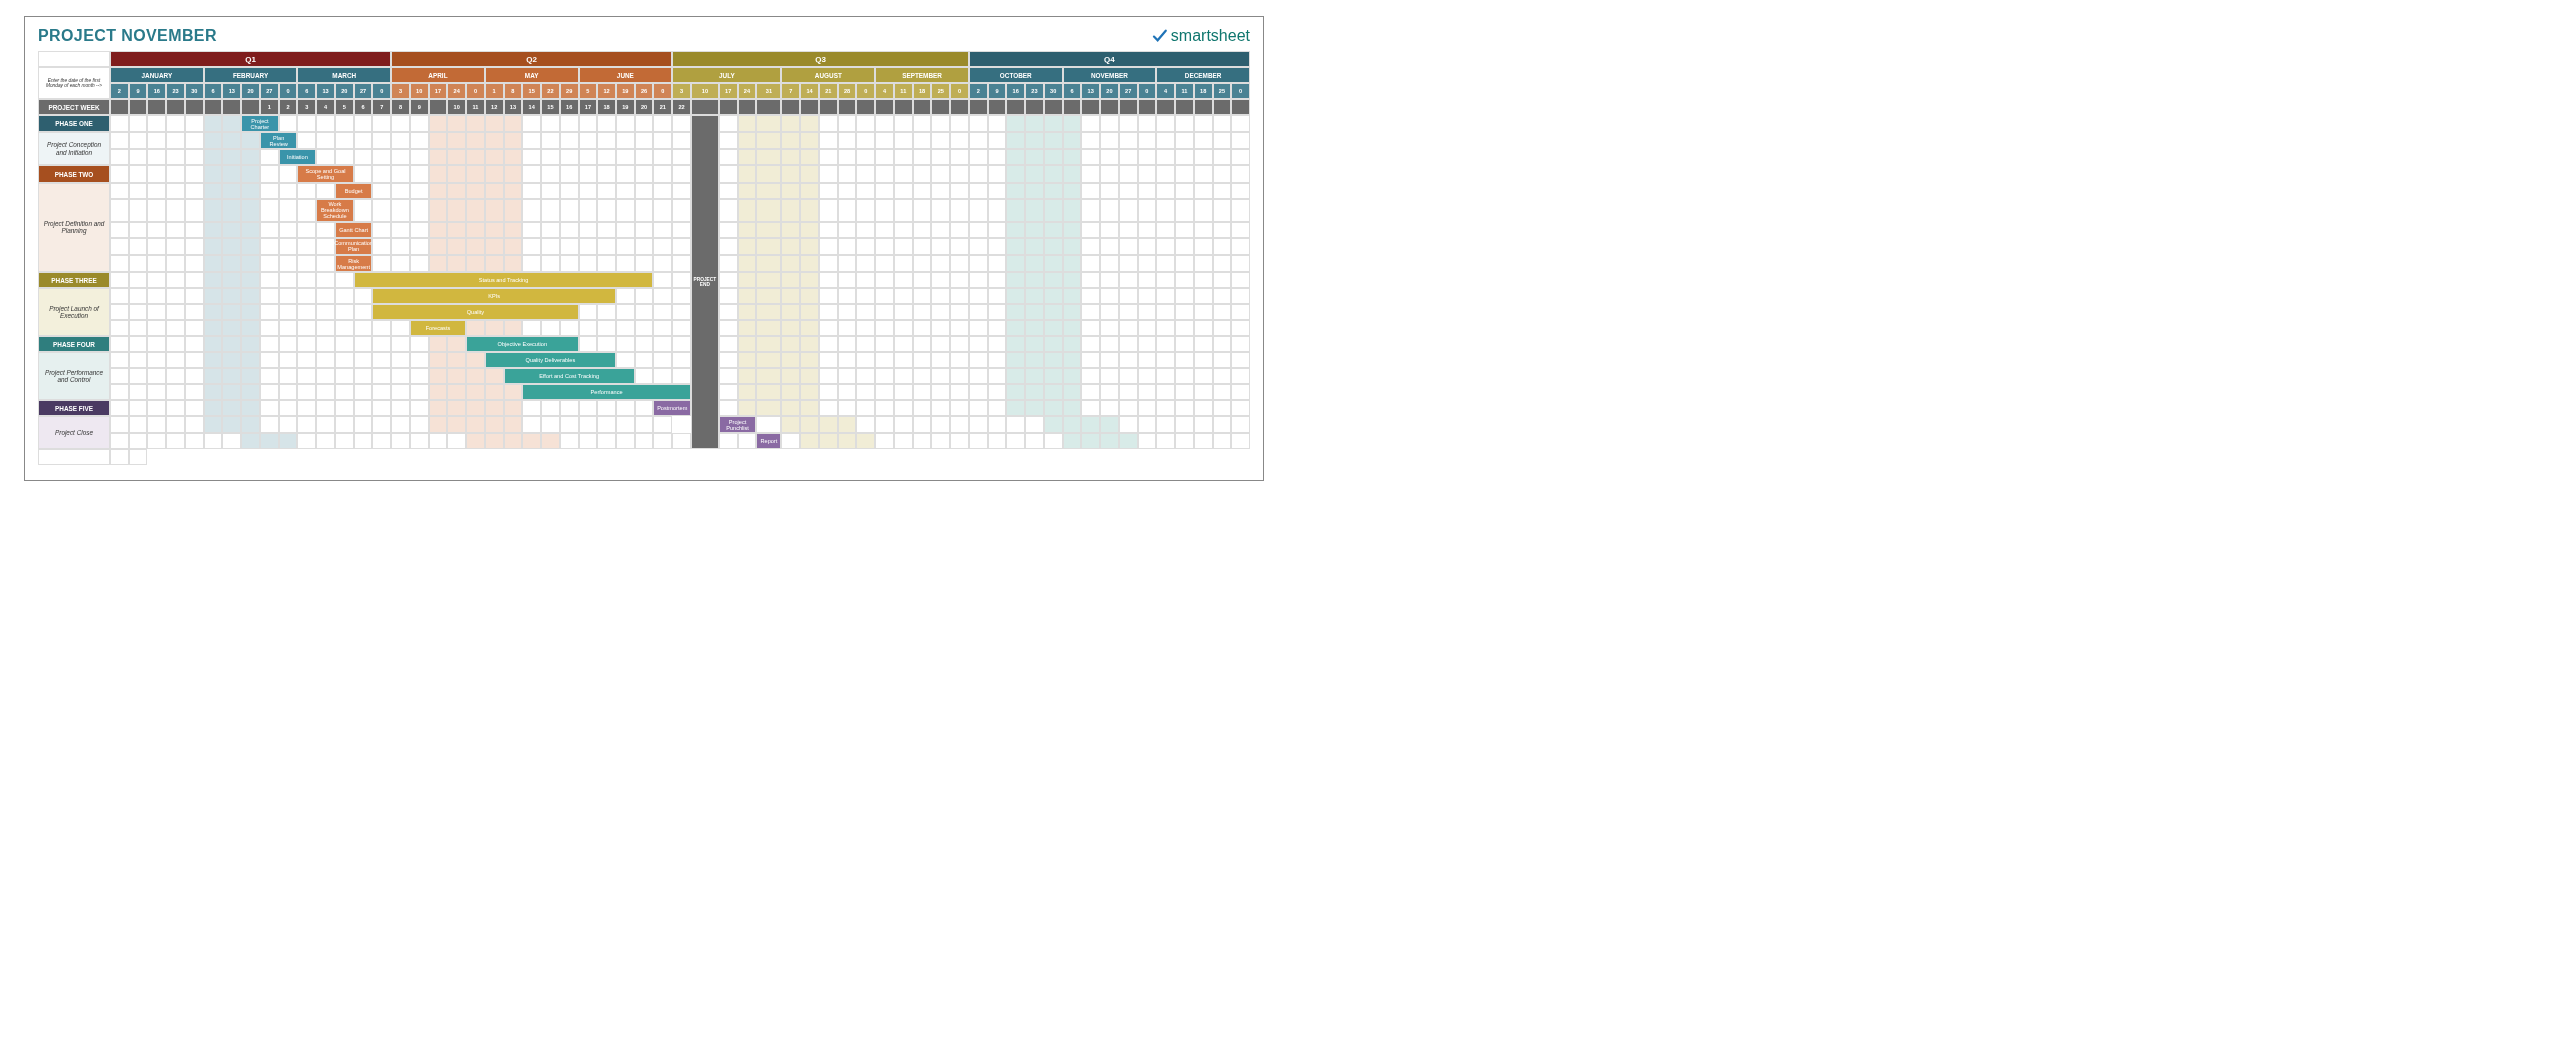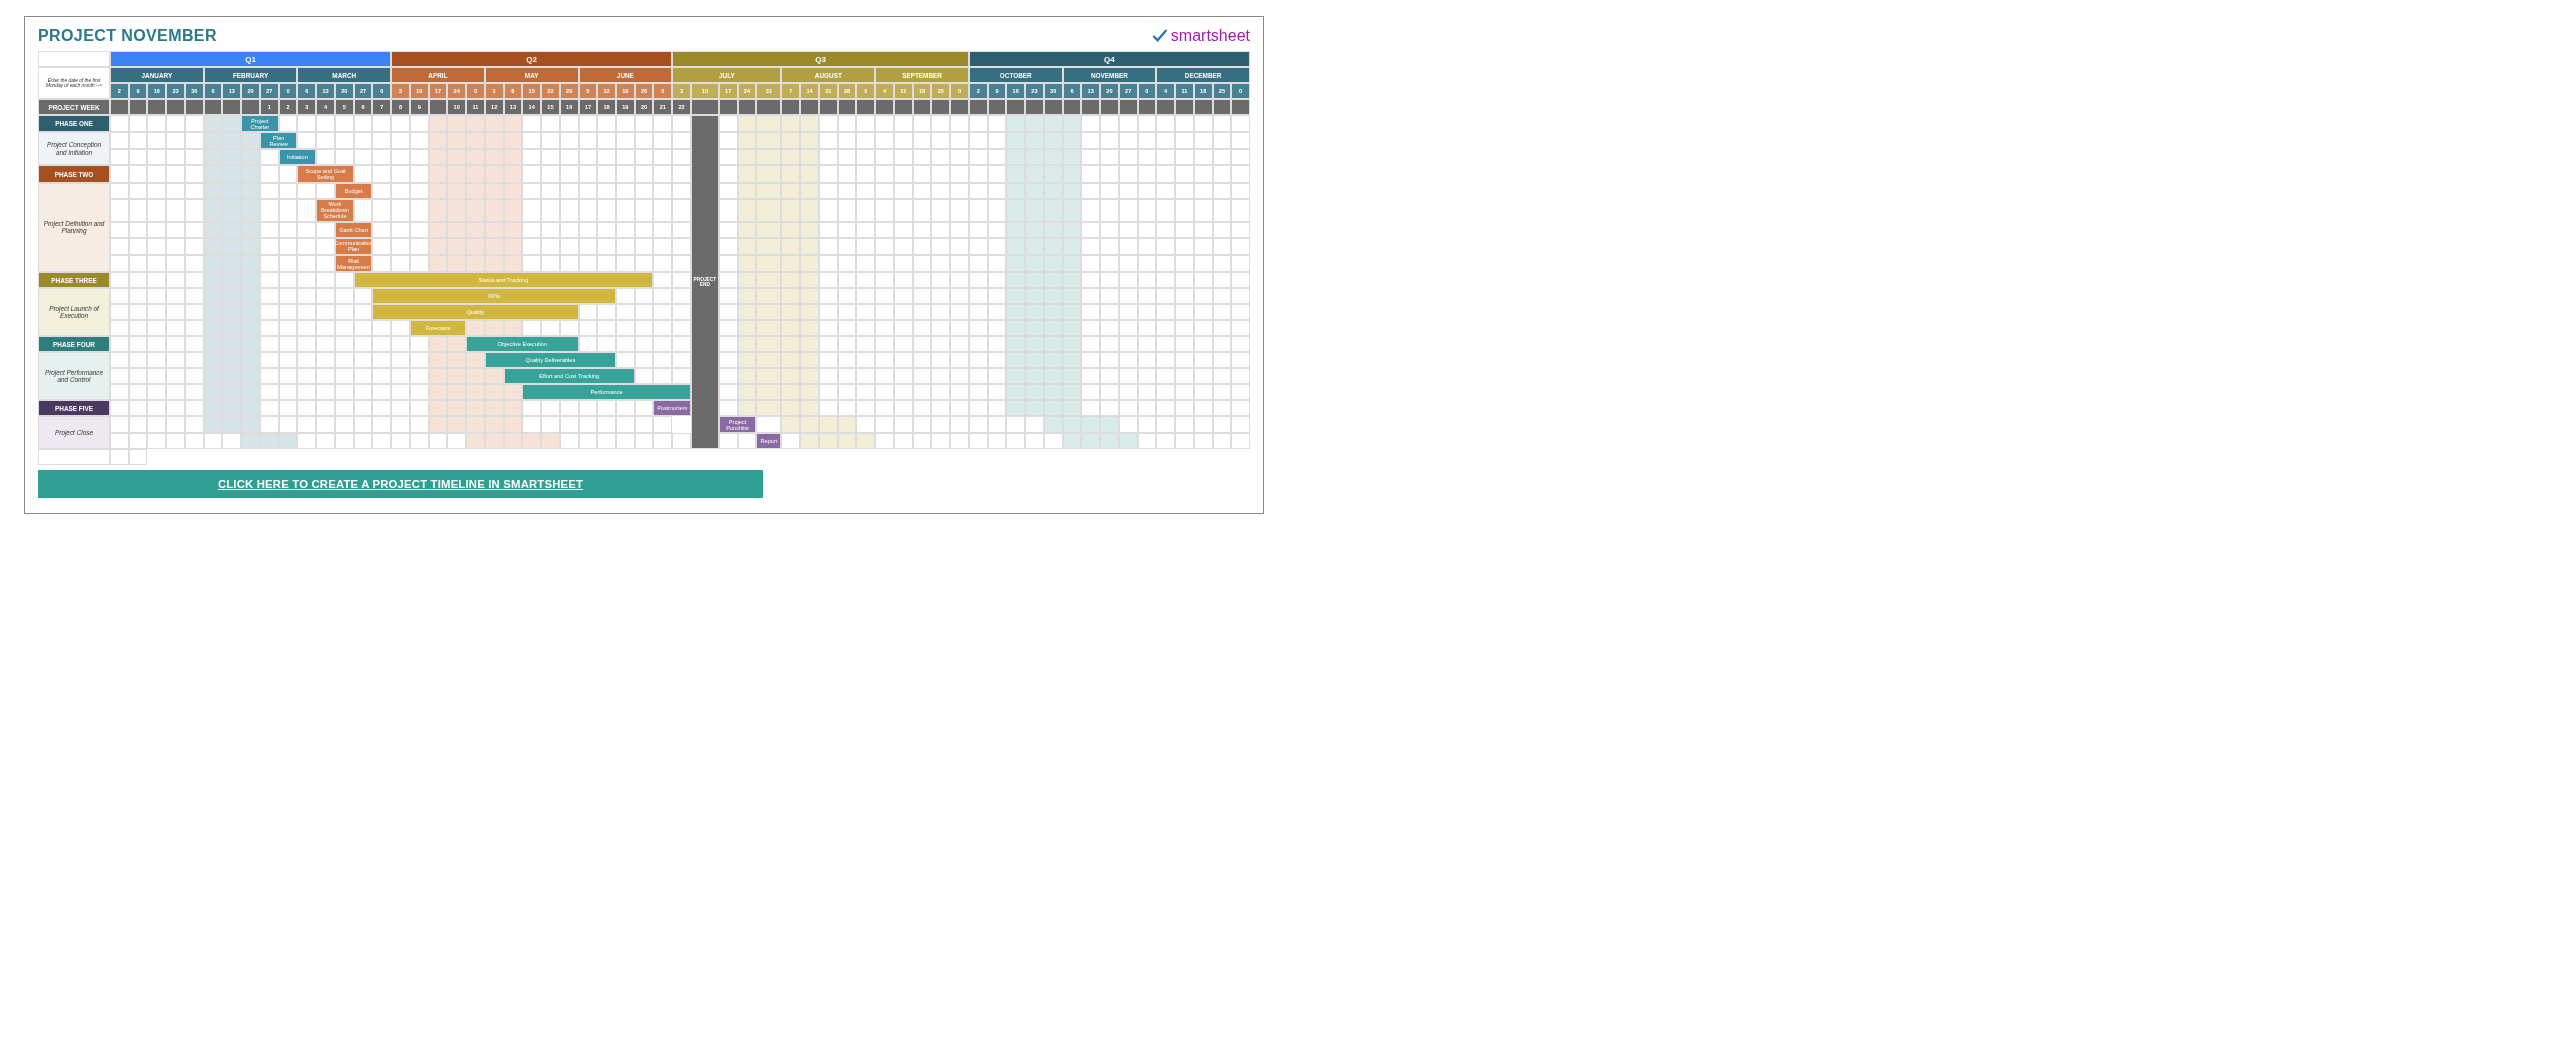--- a/index.html
+++ b/index.html
@@ -1,20 +1,20 @@
 <!DOCTYPE html>
 <html style="font-size:13px"><head>
 <meta charset="utf-8">
 <style>
   * { box-sizing: border-box; margin: 0; padding: 0; }
   body { font-family: Arial, Helvetica, sans-serif; background: #fff; padding: 16px 24px; font-size: 8px; }
   .page { width: 1240px; border: 0.8px solid #888; padding: 9.7px 13px 14.5px; }
   .header { display: flex; justify-content: space-between; align-items: center; margin-bottom: 6.4px; }
   .title { color: #2a7a8a; font-size: 16px; font-weight: 700; letter-spacing: 0.4px; }
-  .logo { display: flex; align-items: center; gap: 2px; color: #a21caf; font-size: 16px; }
+  .logo { display: flex; align-items: center; gap: 2px; color: #0f766e; font-size: 16px; }
   .logo svg { width: 17.7px; height: 17.7px; }
   .gantt { display: grid; grid-template-columns: 72px repeat(60, 1fr); }
   .cell { border: 0.4px solid #ddd; min-height: 16px; font-size: 5.6px; display: flex; align-items: center; justify-content: center; text-align: center; color: #fff; }
   .sidehead { background: #2e5f6f; color: #fff; font-weight: 700; font-size: 6.4px; padding: 3.2px; }
   .sidesub { color: #333; font-style: italic; font-size: 6.4px; padding: 3.2px; line-height: 1.2; }
   .note { color: #333; font-style: italic; font-size: 4.8px; padding: 1.6px; line-height: 1.05; }
   .qcell { font-weight: 700; font-size: 8px; color: #fff; }
   .mcell { font-weight: 700; font-size: 6.4px; color: #fff; }
   .dcell { font-size: 5.6px; font-weight: 700; color: #fff; }
   .wcell { background: #6b6b6b; color: #fff; font-size: 5.6px; font-weight: 700; }
@@ -38,21 +38,21 @@
     <div class="logo">
       <svg viewBox="0 0 24 24">
         <path d="M4 13 L9 18 L20 5" stroke="#1f73b7" stroke-width="3" fill="none" stroke-linecap="round"></path>
       </svg>
       <span>smartsheet</span>
     </div>
   </div>
 
   <div class="gantt" id="gantt">
       <div class="cell empty"></div>
-      <div class="cell qcell" style="grid-column:span 15;background:#3b82f6">Q1</div>
+      <div class="cell qcell" style="grid-column:span 15;background:#7f1d1d">Q1</div>
       <div class="cell qcell" style="grid-column:span 15;background:#a64f1f">Q2</div>
       <div class="cell qcell" style="grid-column:span 15;background:#9a8a2b">Q3</div>
       <div class="cell qcell" style="grid-column:span 15;background:#2e5f6f">Q4</div>
       <div class="cell note" style="grid-row:span 2">Enter the date of the first Monday of each month --&gt;</div>
       <div class="cell mcell" style="grid-column:span 5;background:#366f80">JANUARY</div>
       <div class="cell mcell" style="grid-column:span 5;background:#366f80">FEBRUARY</div>
       <div class="cell mcell" style="grid-column:span 5;background:#366f80">MARCH</div>
       <div class="cell mcell" style="grid-column:span 5;background:#c26a36">APRIL</div>
       <div class="cell mcell" style="grid-column:span 5;background:#c26a36">MAY</div>
       <div class="cell mcell" style="grid-column:span 5;background:#c26a36">JUNE</div>
@@ -1295,15 +1295,14 @@
       <div class="cell empty "></div>
       <div class="cell empty "></div>
       <div class="cell empty "></div>
       <div class="cell empty "></div>
       <div class="cell empty "></div>
       <div class="cell empty "></div>
       <div class="cell empty "></div>
       <div class="cell empty "></div>
     </div>
 
-  <div class="cta">CLICK HERE TO CREATE A PROJECT TIMELINE IN SMARTSHEET</div>
 </div>
 
 
 </body></html>

